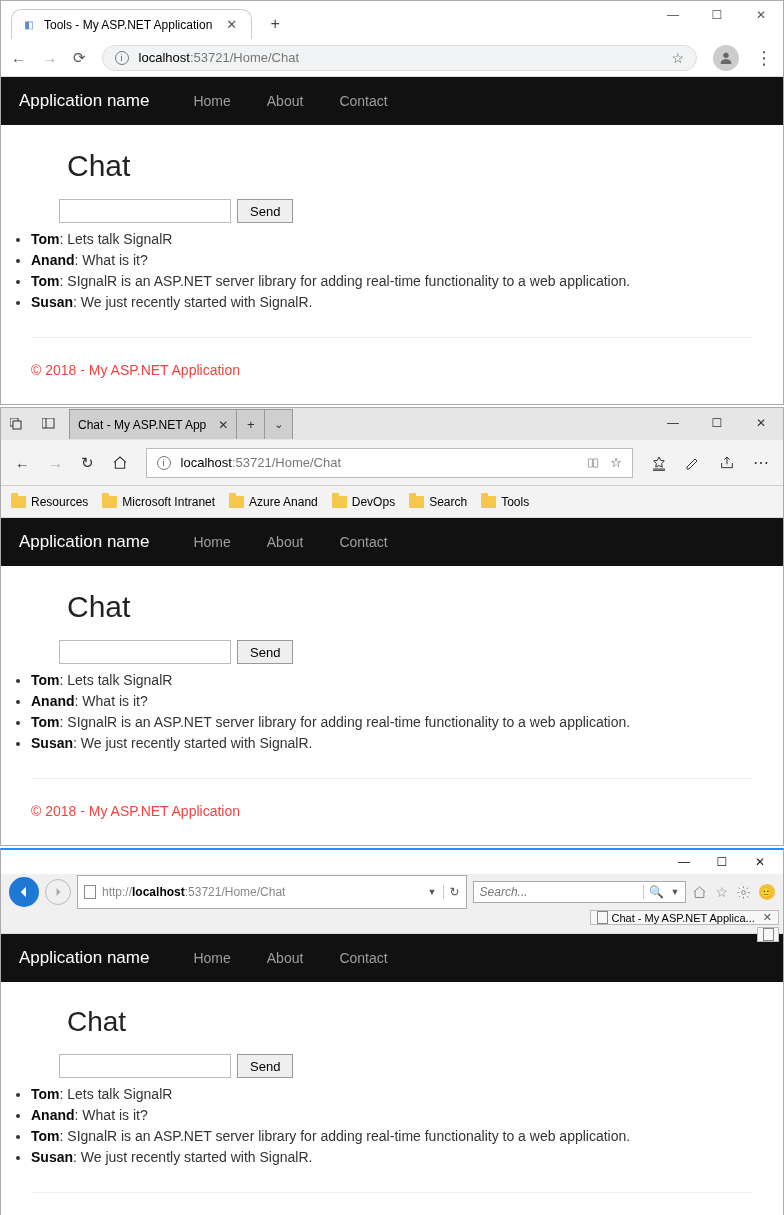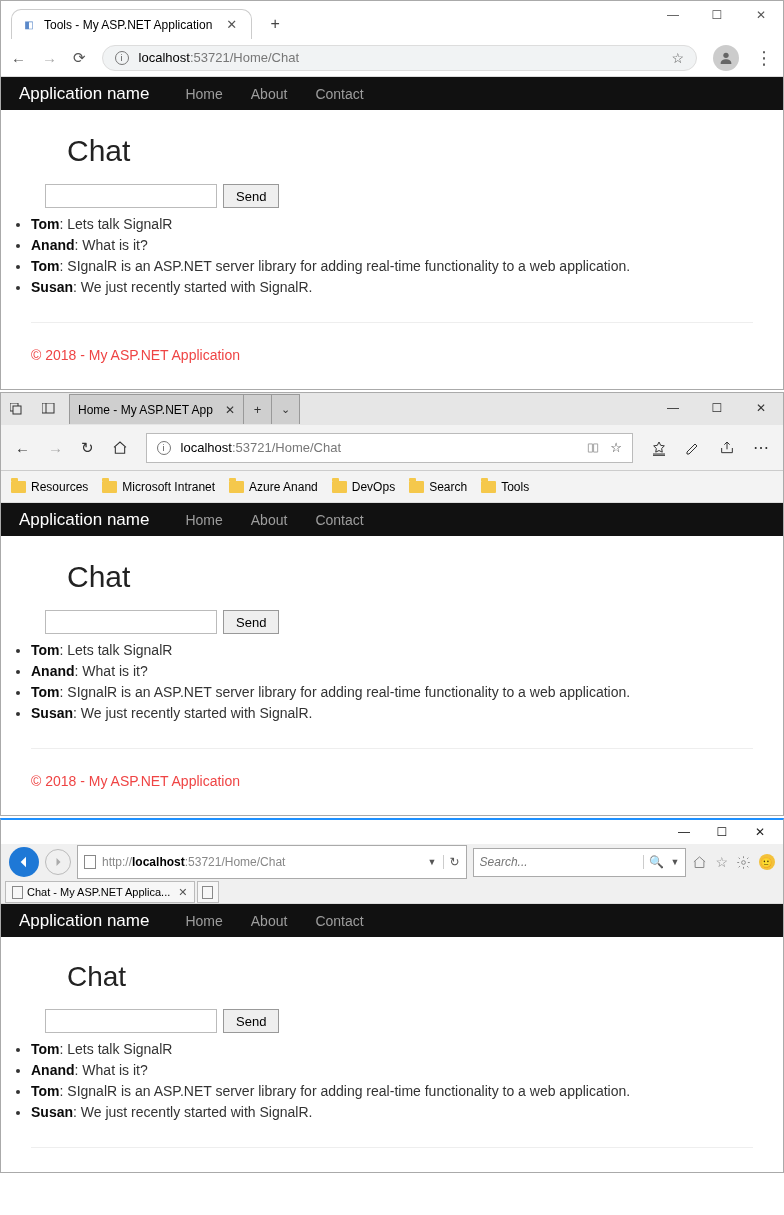--- a/index.html
+++ b/index.html
@@ -47,43 +47,43 @@
   
   .ie-top { border-top:2px solid #1e90ff; }
   .ie-mainbar { height:36px; background:#f0f0f0; display:flex; align-items:center; gap:6px; padding:0 8px; position:relative; }
   .ie-back { width:30px; height:30px; border-radius:50%; background:#1e78d6; display:flex; align-items:center; justify-content:center; color:#fff; font-size:16px; }
   .ie-fwd { width:26px; height:26px; border-radius:50%; border:1px solid #bbb; display:flex; align-items:center; justify-content:center; color:#888; font-size:13px; }
   .ie-url { flex:1.4; height:34px; border:1px solid #aaa; background:#fff; display:flex; align-items:center; padding:0 6px; font-size:12px; color:#333; gap:6px; }
   .ie-url .page-icon { width:12px; height:14px; border:1px solid #888; }
   .ie-url .url-text { flex:1; }
   .ie-url .drop { color:#555; font-size:9px; }
   .ie-url .reload { color:#555; font-size:12px; border-left:1px solid #ccc; padding-left:6px; }
-  .ie-search { flex:0.7; height:29px; border:1px solid #aaa; background:#fff; display:flex; align-items:center; padding:0 6px; font-size:12px; gap:6px; }
+  .ie-search { flex:0.7; height:22px; border:1px solid #aaa; background:#fff; display:flex; align-items:center; padding:0 6px; font-size:12px; gap:6px; }
   .ie-search input { flex:1; border:none; outline:none; font-size:12px; font-style:italic; color:#888; background:transparent; }
   .ie-search .mag { font-size:12px; color:#555; border-left:1px solid #ccc; padding-left:6px; }
   .ie-search .drop { color:#555; font-size:9px; }
   .ie-right { display:flex; gap:8px; align-items:center; color:#888; font-size:14px; }
   .ie-smiley { width:16px; height:16px; border-radius:50%; background:#f3c13a; display:flex; align-items:center; justify-content:center; font-size:10px; }
   .ie-winbtns { position:absolute; right:4px; top:-22px; display:flex; gap:0; }
   .ie-winbtns > div { width:38px; height:20px; display:flex; align-items:center; justify-content:center; color:#222; font-size:12px; }
   .ie-wincontainer { height:24px; background:#fff; position:relative; }
-  .ie-tabstrip { height:24px; background:#f0f0f0; border-bottom:1px solid #ddd; display:flex; align-items:flex-end; padding:0 4px; gap:2px; }
+  .ie-tabstrip { height:24px; background:#f0f0f0; border-bottom:1px solid #ddd; display:flex; align-items:flex-end; padding:0 4px; gap:2px;flex-direction:column; }
   .ie-tab { height:22px; border:1px solid #bbb; background:#f7f7f7; display:flex; align-items:center; padding:0 6px; font-size:11px; gap:4px; }
   .ie-tab .page-icon { width:11px; height:13px; border:1px solid #888; }
   .ie-tab .closex { font-size:11px; color:#555; margin-left:4px; }
   .ie-newtab { width:22px; height:22px; border:1px solid #bbb; background:#f7f7f7; display:flex; align-items:center; justify-content:center; }
   .ie-newtab .page-icon { width:11px; height:13px; border:1px solid #888; }
 
   
-  .app-nav { background:#111; color:#9d9d9d; height:33px; display:flex; align-items:center; padding:0 18px; gap:28px; font-size:14px; }
+  .app-nav { background:#111; color:#9d9d9d; height:48px; display:flex; align-items:center; padding:0 18px; gap:36px; font-size:14px; }
   .app-nav .brand { color:#fff; font-size:17px; margin-right:8px; }
   .app-nav .navlink { color:#9d9d9d; }
   .app-body { padding:24px 30px 10px 30px; }
   .app-body h2 { font-size:30px; font-weight:400; margin-bottom:16px; color:#222;margin-left:36px; }
-  .chat-input-row { display:flex; gap:6px; margin-left:14px; margin-bottom:6px; }
+  .chat-input-row { display:flex; gap:6px; margin-left:28px; margin-bottom:6px; }
   .chat-input-row input { width:172px; height:24px; border:1px solid #bbb; background:#fff; font-size:13px; padding:2px 4px; }
   .chat-input-row button { height:24px; padding:0 12px; border:1px solid #999; background:#efefef; font-size:13px; }
   .chat-list { list-style:disc; font-size:14px; color:#333; line-height:1.5; }
   .chat-list li .user { font-weight:600; color:#0a0a0a; }
   .app-hr { border:none; border-top:1px solid #eee; margin:24px 0 14px 0; }
   .app-footer { font-size:14px; color:#ef4444; padding:0 30px 26px 30px; }
   .small .app-body h2 { font-size:28px; }
 
   
   svg { display:block; }
@@ -156,21 +156,21 @@
           <rect x="3" y="3" width="8" height="8" fill="#e6e6e6" stroke="#333"></rect>
         </svg>
     </div>
     <div class="edge-hubbtn">
       <svg width="14" height="12">
           <rect x="0" y="0" width="12" height="10" fill="none" stroke="#333"></rect>
           <line x1="4" y1="0" x2="4" y2="10" stroke="#333"></line>
         </svg>
     </div>
     <div class="edge-tab">
-      <span>Home - My ASP.NET App</span>
+      <span>Chat - My ASP.NET App</span>
       <span class="closex">✕</span>
     </div>
     <div class="edge-newtab">+</div>
     <div class="edge-tabactions" style="font-size:11px">⌄</div>
     <div class="edge-winbtns">
       <div>—</div>
       <div>☐</div>
       <div>✕</div>
     </div>
   </div>

